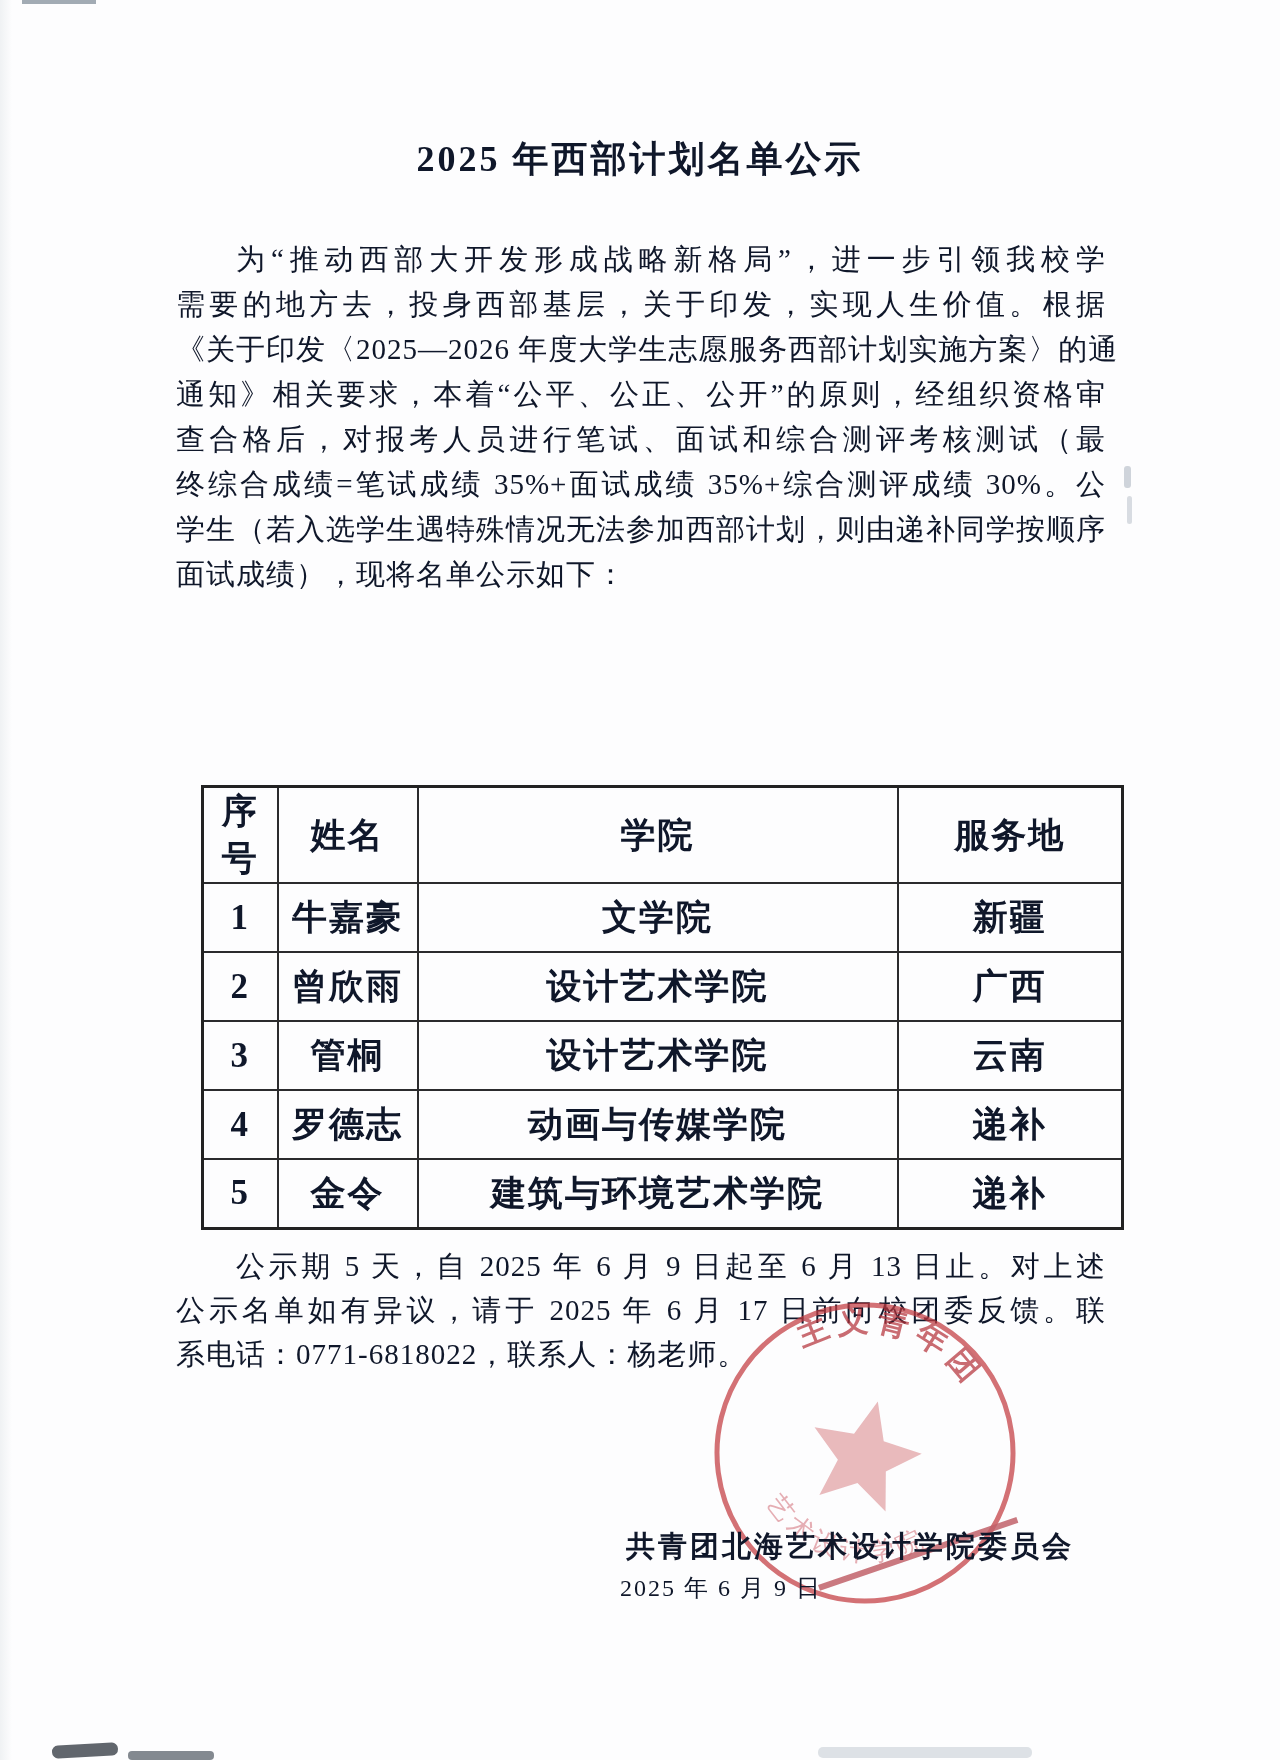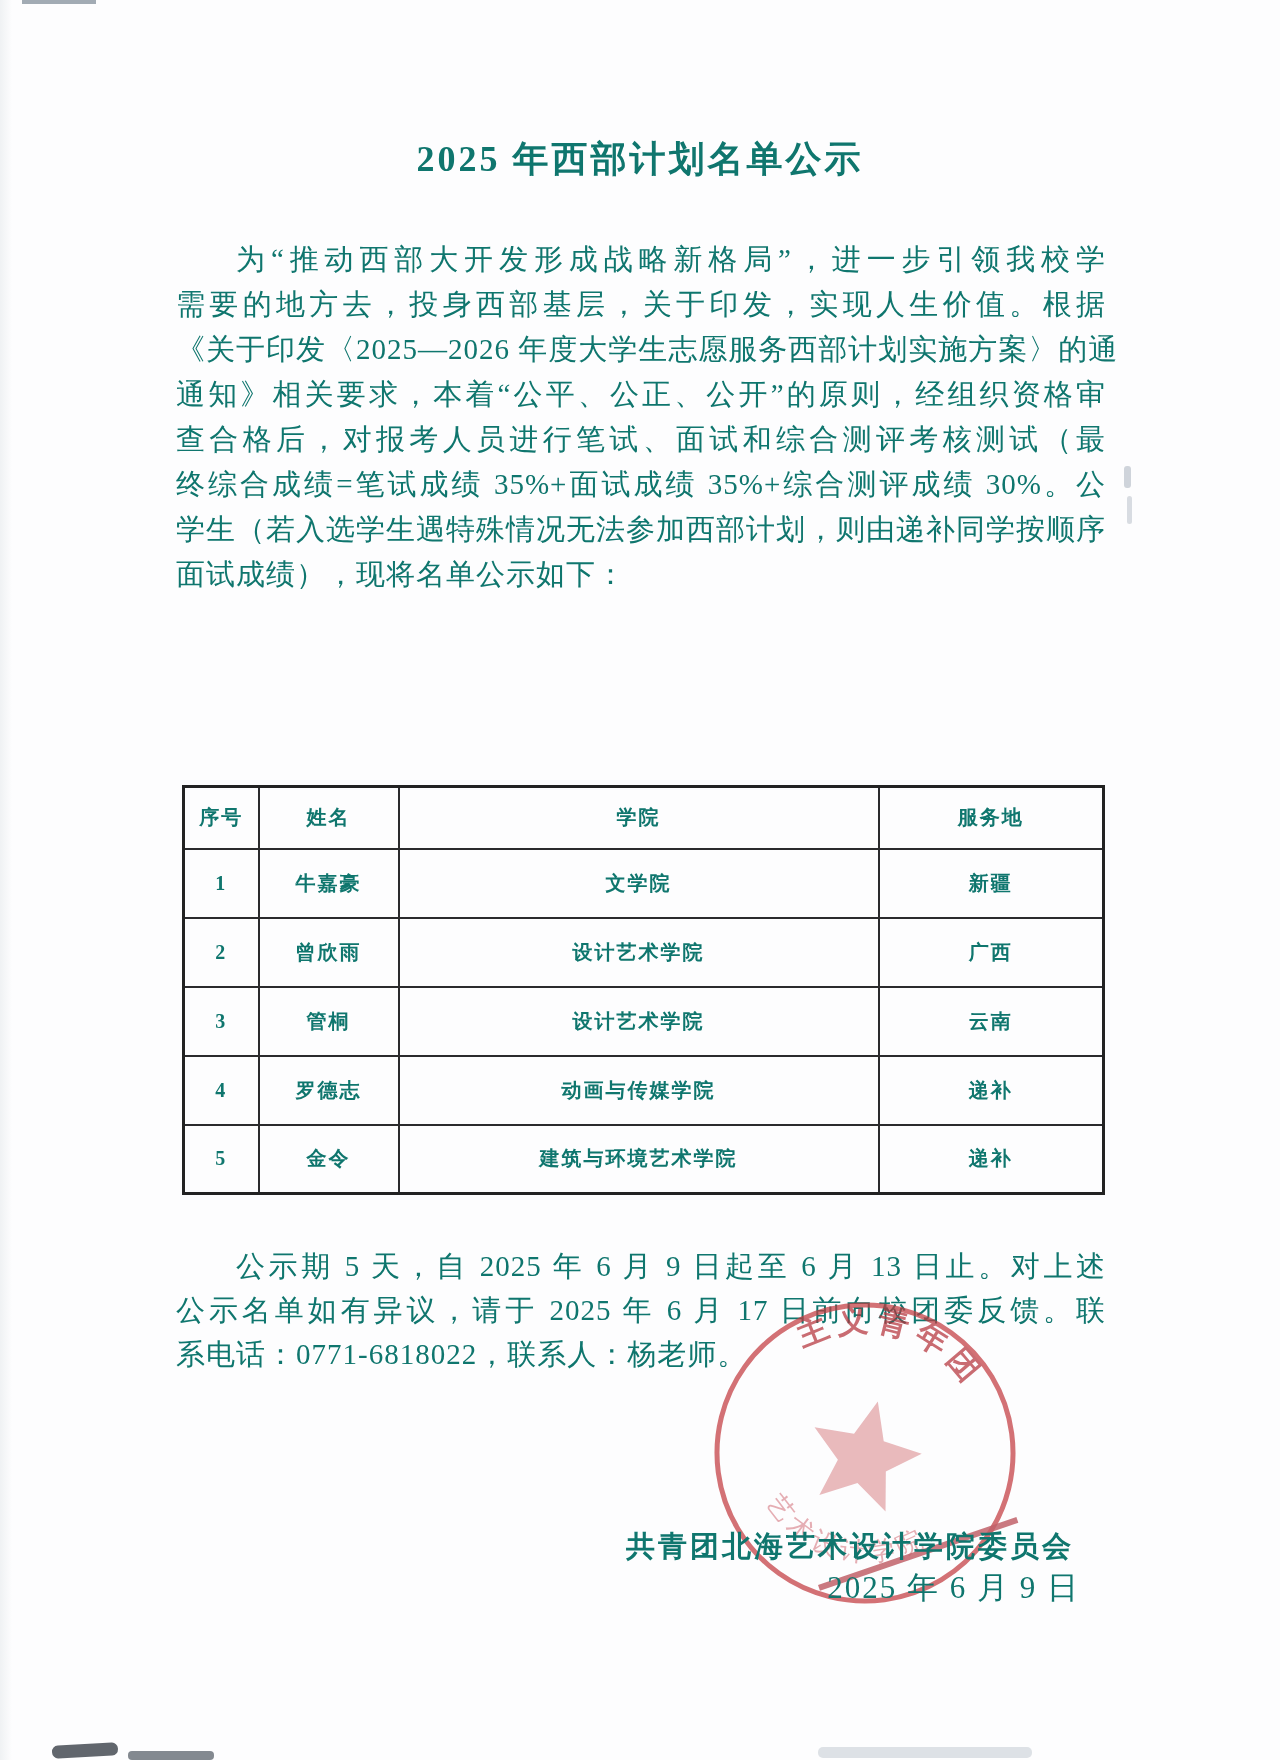--- a/index.html
+++ b/index.html
@@ -2,21 +2,21 @@
 <html><head>
 <meta charset="utf-8">
 <style>
   html,body{margin:0;padding:0;background:#ffffff;}
   .page{
     position:relative;
     width:1280px;height:1760px;
     background:#fdfdfe;
     overflow:hidden;
     font-family:"Liberation Serif","DejaVu Serif",serif;
-    color:#0f766e;
+    color:#0f172a;
   }
   
   .edge-shade{
     position:absolute;left:0;top:0;width:12px;height:1760px;
     background:linear-gradient(to right,#eceff1,rgba(255,255,255,0));
     opacity:.8;
   }
   .doc-title{
     position:absolute;left:0;top:136px;width:1280px;
     text-align:center;
@@ -34,43 +34,43 @@
     text-align-last:justify;
     white-space:nowrap;
   }
   .para .line.indent{text-indent:60px;}
   .para .line.no-stretch{text-align-last:left;white-space:normal;}
   .p1{top:237px;}
   .p2{top:1244px;}
   .p2 .line{height:44px;line-height:44px;}
 
   table.roster{
-    position:absolute;left:182px;top:785px;
+    position:absolute;left:201px;top:785px;
     width:920px;height:408px;
     border-collapse:collapse;
     table-layout:fixed;
-    font-size:20px;font-weight:700;border-radius:25px;
+    font-size:35px;font-weight:700;border-radius:25px;
   }
   table.roster th,table.roster td{
     border:2px solid #2b2b2d;
     text-align:center;vertical-align:middle;
     padding:0;letter-spacing:2px;
   }
   table.roster{border:3px solid #222;}
   tr.hdr{height:62px;}
   tr.data{height:69px;}
 
   .signature{
     position:absolute;left:620px;top:1528px;width:460px;
     text-align:center;font-size:29px;letter-spacing:3px;
     line-height:36px;font-weight:600;
   }
   .doc-date{
     position:absolute;left:620px;top:1570px;width:460px;
-    text-align:right;font-size:31px;letter-spacing:2px;
+    text-align:left;font-size:24px;letter-spacing:2px;
     line-height:36px;
   }
   .stamp-svg{
     position:absolute;left:695px;top:1283px;
     filter:blur(0.4px);
     pointer-events:none;
   }
   .artifact{position:absolute;}
 </style>
 </head>

